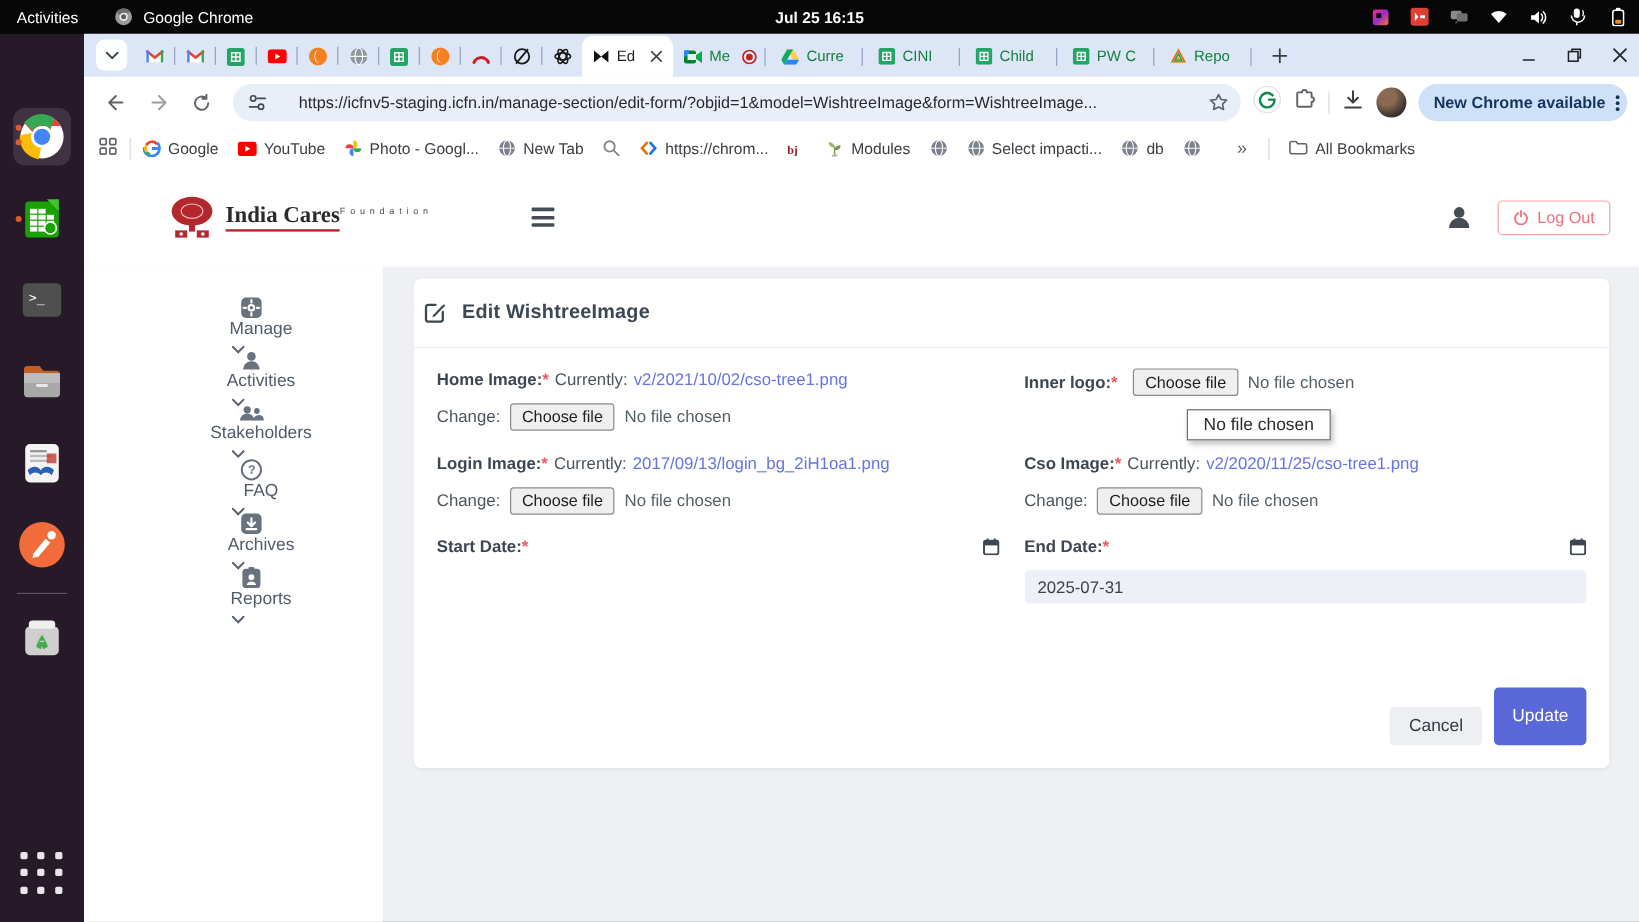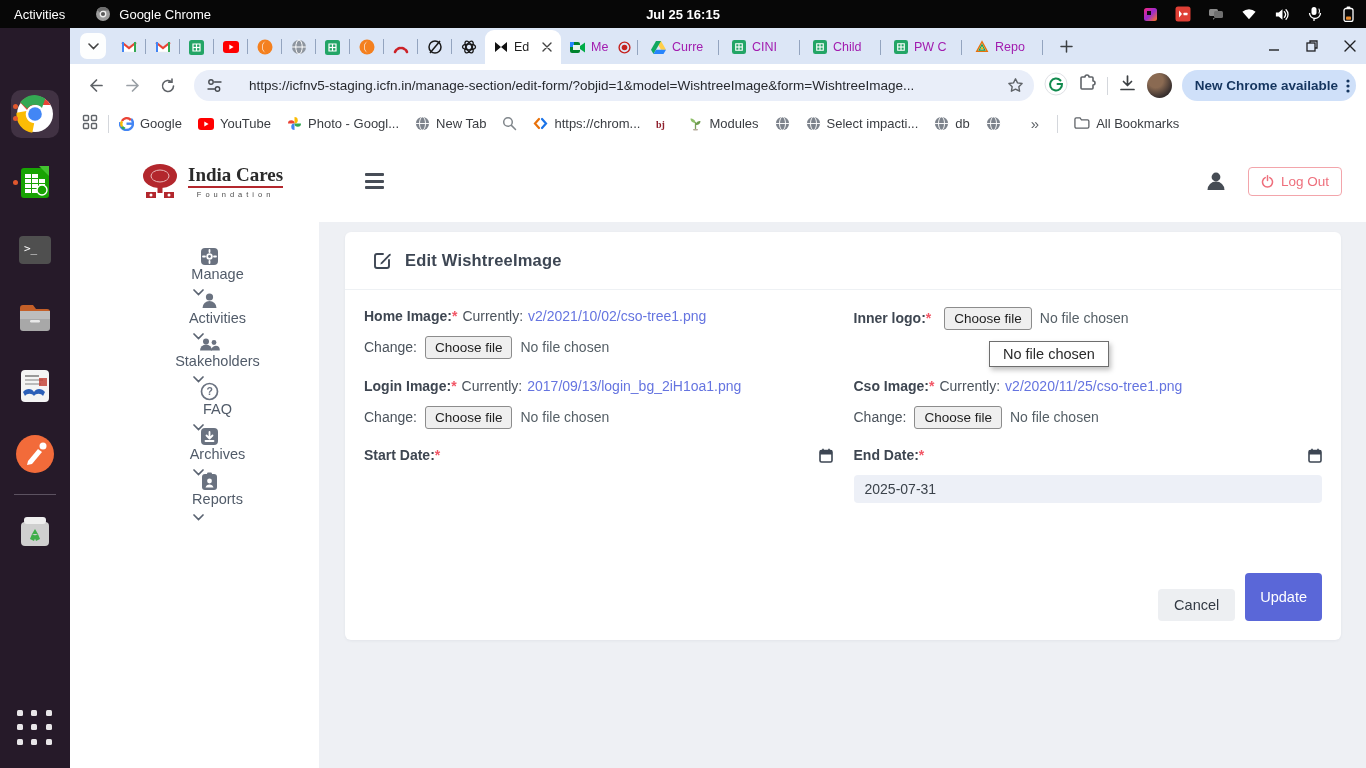--- a/index.html
+++ b/index.html
@@ -31,21 +31,21 @@
   .tabstrip { position:absolute; left:0; top:0; width:1296px; height:36px; background:#dce6f6;
     display:flex; align-items:flex-end; }
   .tabsearch { width:26px; height:26px; background:#fdfefe; border-radius:7px; margin:0 6px 5px 10px;
     display:flex; align-items:center; justify-content:center; }
   .pinned { width:33px; height:34px; display:flex; align-items:center; justify-content:center; position:relative; }
   .tab-sep { width:1px; height:15px; background:#93a4bf; margin-bottom:10px; }
   .tab-active { height:34px; width:76px; background:#fff; border-radius:9px 9px 0 0;
     display:flex; align-items:center; padding:0 6px 0 9px; gap:6px; }
   .tab-active .tlabel { font-size:12.5px; color:#1f1f1f; width:22px; overflow:hidden; white-space:nowrap; }
   .tab { height:34px; width:81px; display:flex; align-items:center; padding:0 4px 0 9px; gap:6px; }
-  .tab .tlabel { font-size:12.5px; color:#a21caf; overflow:hidden; white-space:nowrap; flex:1; }
+  .tab .tlabel { font-size:12.5px; color:#15803d; overflow:hidden; white-space:nowrap; flex:1; }
   .newtab-btn { width:26px; height:26px; margin:0 0 5px 6px; display:flex; align-items:center; justify-content:center; }
   .win-controls { position:absolute; right:10px; top:0; height:36px; display:flex; align-items:center; gap:26px; }
 
   
   .toolbar { position:absolute; left:0; top:36px; width:1296px; height:43px; background:#fff;
     display:flex; align-items:center; padding:0 10px; gap:4px; }
   .nav-ico { width:32px; height:32px; display:flex; align-items:center; justify-content:center; border-radius:50%; }
   .omnibox { flex:1; height:31px; background:#e9eef9; border-radius:16px; display:flex; align-items:center;
     padding:0 10px 0 12px; margin:0 6px; gap:26px; min-width:0; }
   .omni-url { flex:1; font-size:13.5px; color:#27292e; white-space:nowrap; overflow:hidden; }
@@ -61,40 +61,40 @@
     display:flex; align-items:center; font-size:13px; color:#3c4043; padding:0 12px; gap:4px; }
   .bm { display:flex; align-items:center; gap:6px; padding:3px 6px; border-radius:6px; white-space:nowrap; }
   .bm-label { color:#3a3d42; }
   .bm-fold { display:flex; align-items:center; gap:6px; margin-left:6px; }
 
   
   .page { position:absolute; left:0; top:112px; width:1296px; height:628px; background:#eef0f4; }
   .appheader { position:absolute; left:0; top:0; width:1296px; height:82px; background:#fff;
     display:flex; align-items:center; }
   .brand { display:flex; align-items:center; gap:6px; margin-left:68px; }
-  .brand-text { display:flex; flex-direction:column; }
+  .brand-text { display:flex; }
   .brand-name { font-family:"Liberation Serif", serif; font-weight:700; font-size:19px; color:#2b2b2b;
     border-bottom:2px solid #b3272d; line-height:21px; padding-bottom:1px; }
   .brand-sub { font-size:7.5px; letter-spacing:4px; color:#4c4c4c; margin-top:2px; text-align:center; }
   .hamburger { margin-left:82px; display:flex; flex-direction:column; gap:3.5px; cursor:pointer; }
   .hamburger span { width:19px; height:3px; background:#474d57; border-radius:1px; }
   .hdr-right { position:absolute; right:24px; display:flex; align-items:center; gap:20px; }
   .logout { display:flex; align-items:center; gap:7px; border:1px solid #f3a5ab; color:#ee6f7c;
     background:#fff; border-radius:4px; font-size:13.5px; padding:6px 12px; }
 
   .sidebar { position:absolute; left:0; top:82px; width:249px; height:546px; background:#fff; }
   .side-item { display:flex; align-items:center; height:45px; padding-left:30px; cursor:pointer;flex-direction:column; }
   .side-item .si-ico { width:22px; display:flex; justify-content:center; }
   .side-item .si-label { margin-left:16px; font-size:14.5px; color:#515b69; font-weight:500; flex:1; }
   .side-item .si-chev { margin-right:22px; }
 
   .content { position:absolute; left:249px; top:82px; width:1047px; height:546px; }
   .card { position:absolute; left:26px; top:10px; width:996px; height:408px; background:#fff;
     border-radius:6px; box-shadow:0 1px 3px rgba(40,50,70,.06); }
-  .card-header { height:58px; display:flex; align-items:center; gap:13px; padding:0 28px;
+  .card-header { height:58px; display:flex; align-items:center; gap:13px; padding:0 8px;
     border-bottom:1px solid #eef1f4; }
   .card-title { font-size:16.5px; font-weight:700; color:#3d4653; letter-spacing:.2px; }
   .form { padding:15px 19px 0 19px; display:grid; grid-template-columns:1fr 1fr; column-gap:21px; }
   .cell-r1 { height:70px; } .cell-r2 { height:69px; } .cell-r3 { height:74px; } .cell-r4 { height:40px; }
   .fline { display:flex; align-items:center; height:22px; margin-bottom:9px; font-size:14px; color:#4b535c; }
   .flabel { font-weight:700; color:#3e4651; }
   .req { color:#f25767; font-weight:700; margin-right:5px; }
   .flink { color:#6574e0; margin-left:5px; text-decoration:none; }
   .choose-btn { font-size:13.5px; color:#1e1e1e; background:#efefef; border:1px solid #8c8c8c;
     border-radius:3px; padding:3px 9px; margin:0 8px; }

